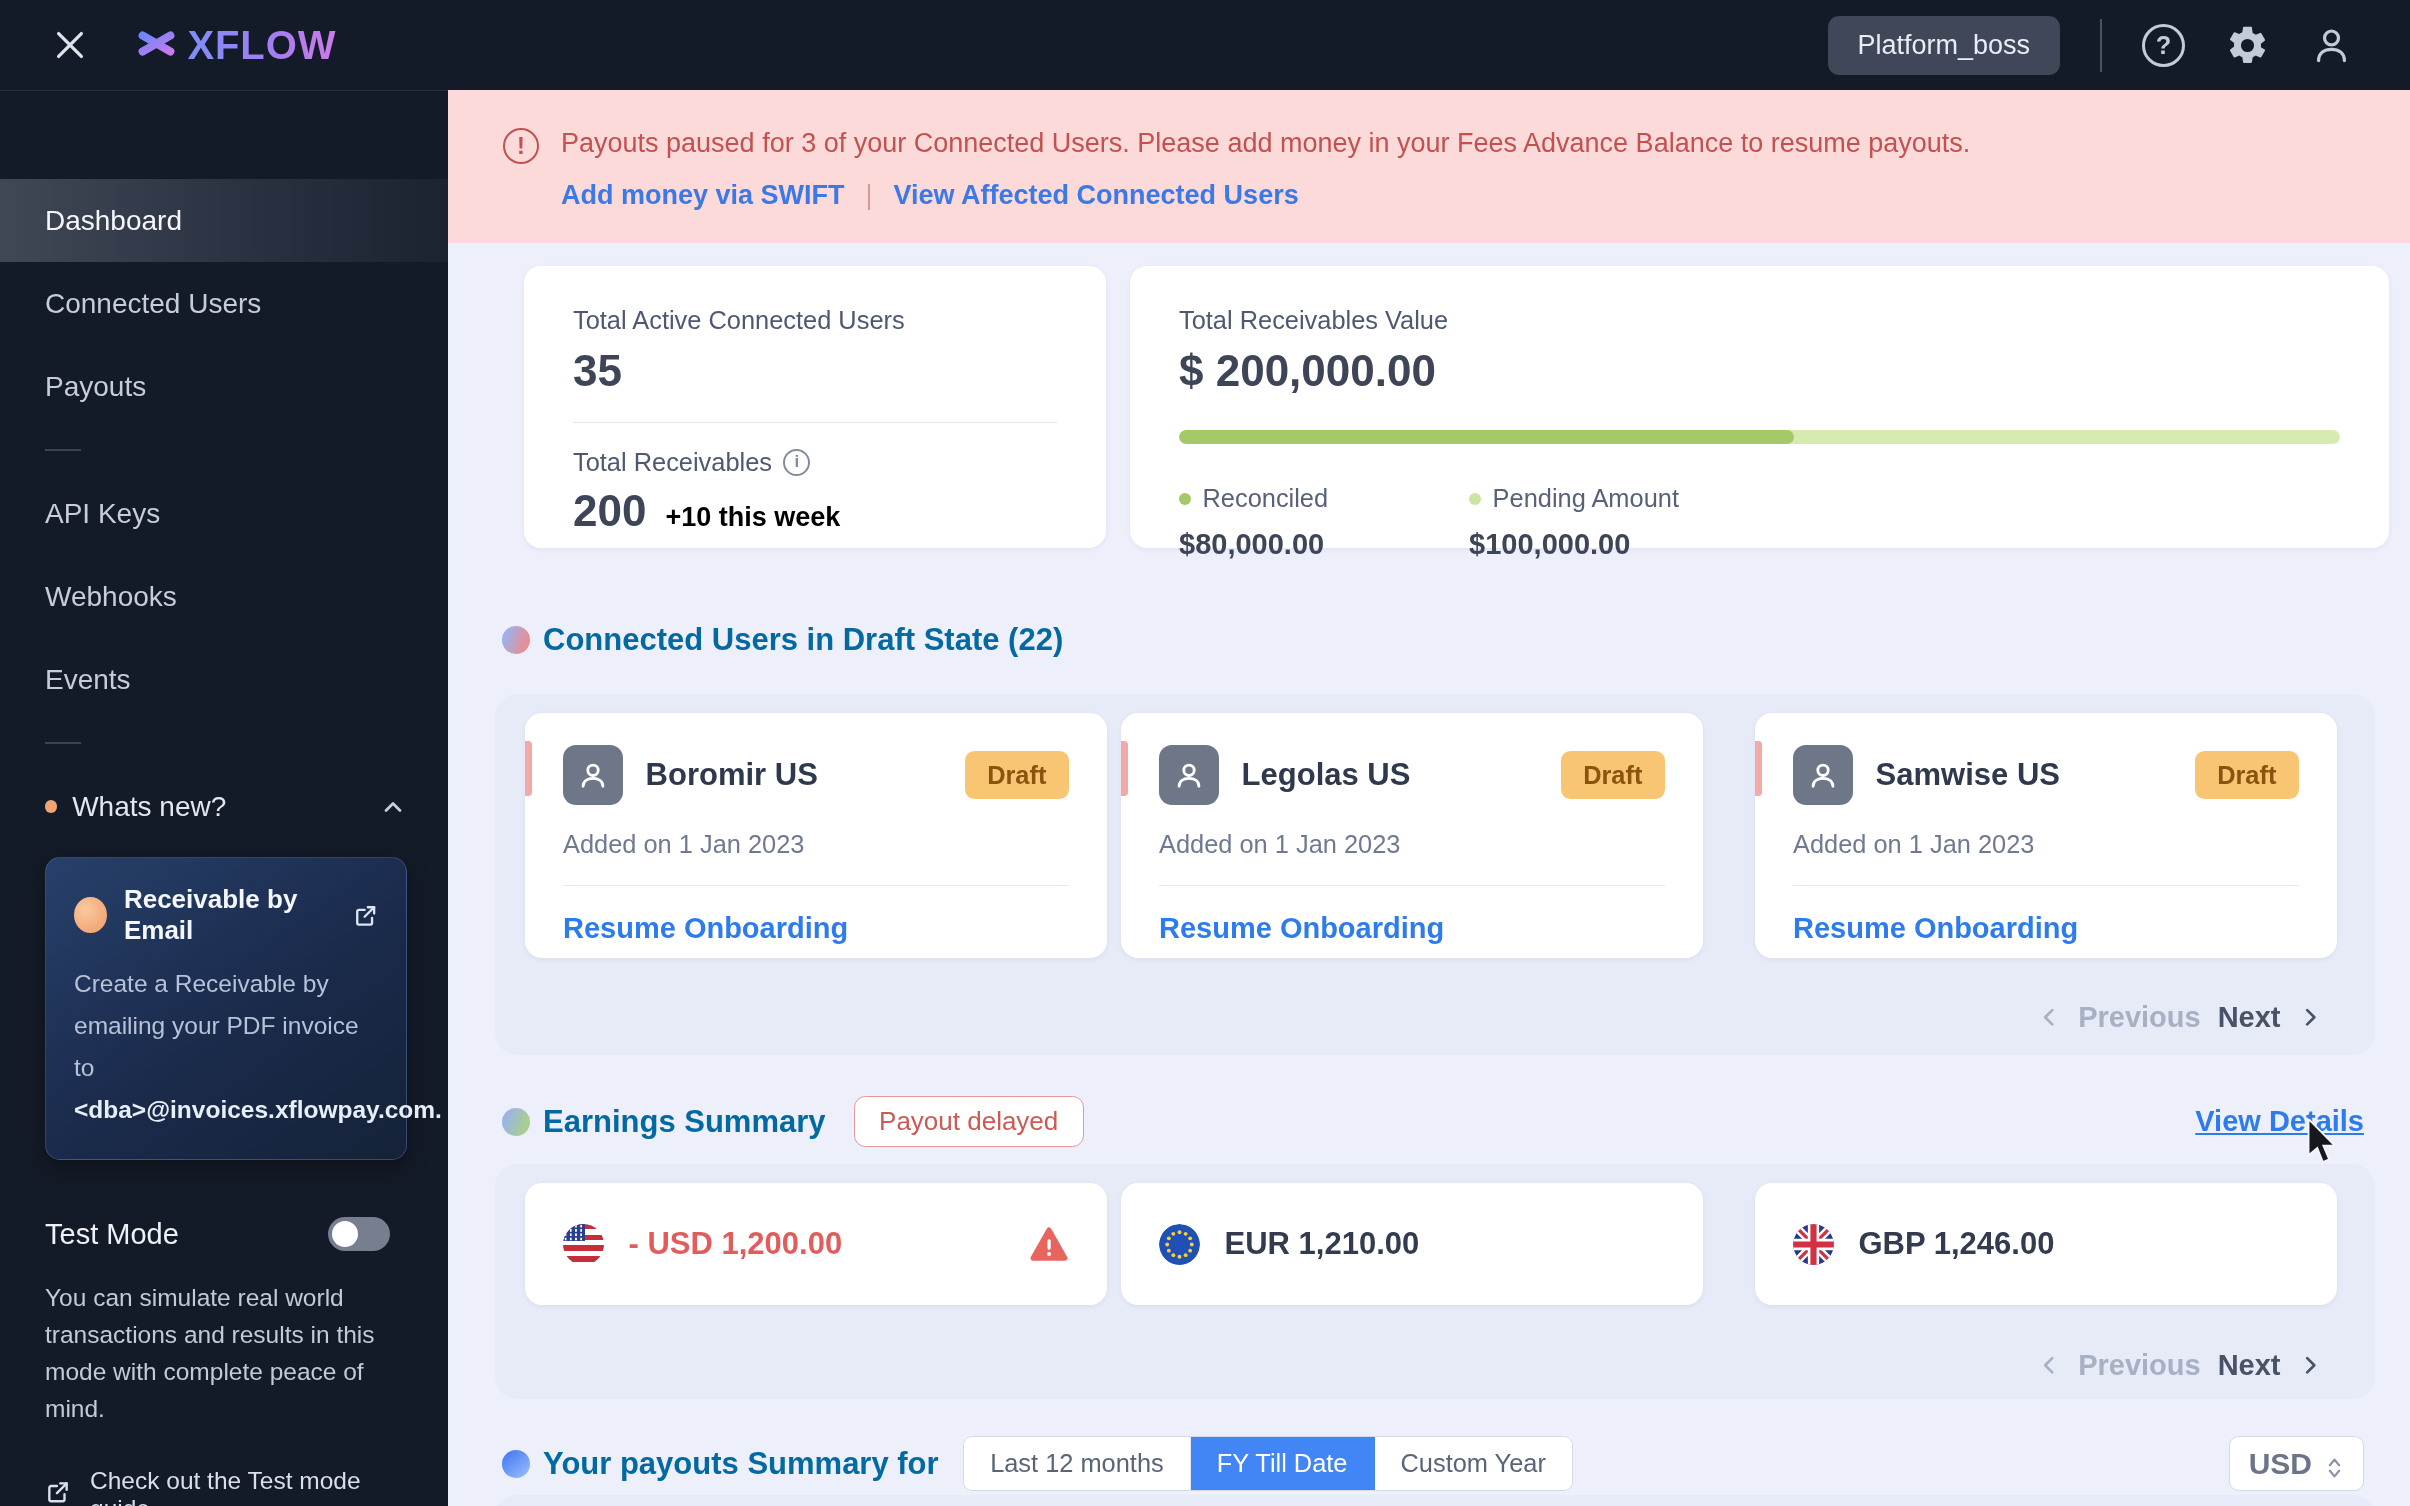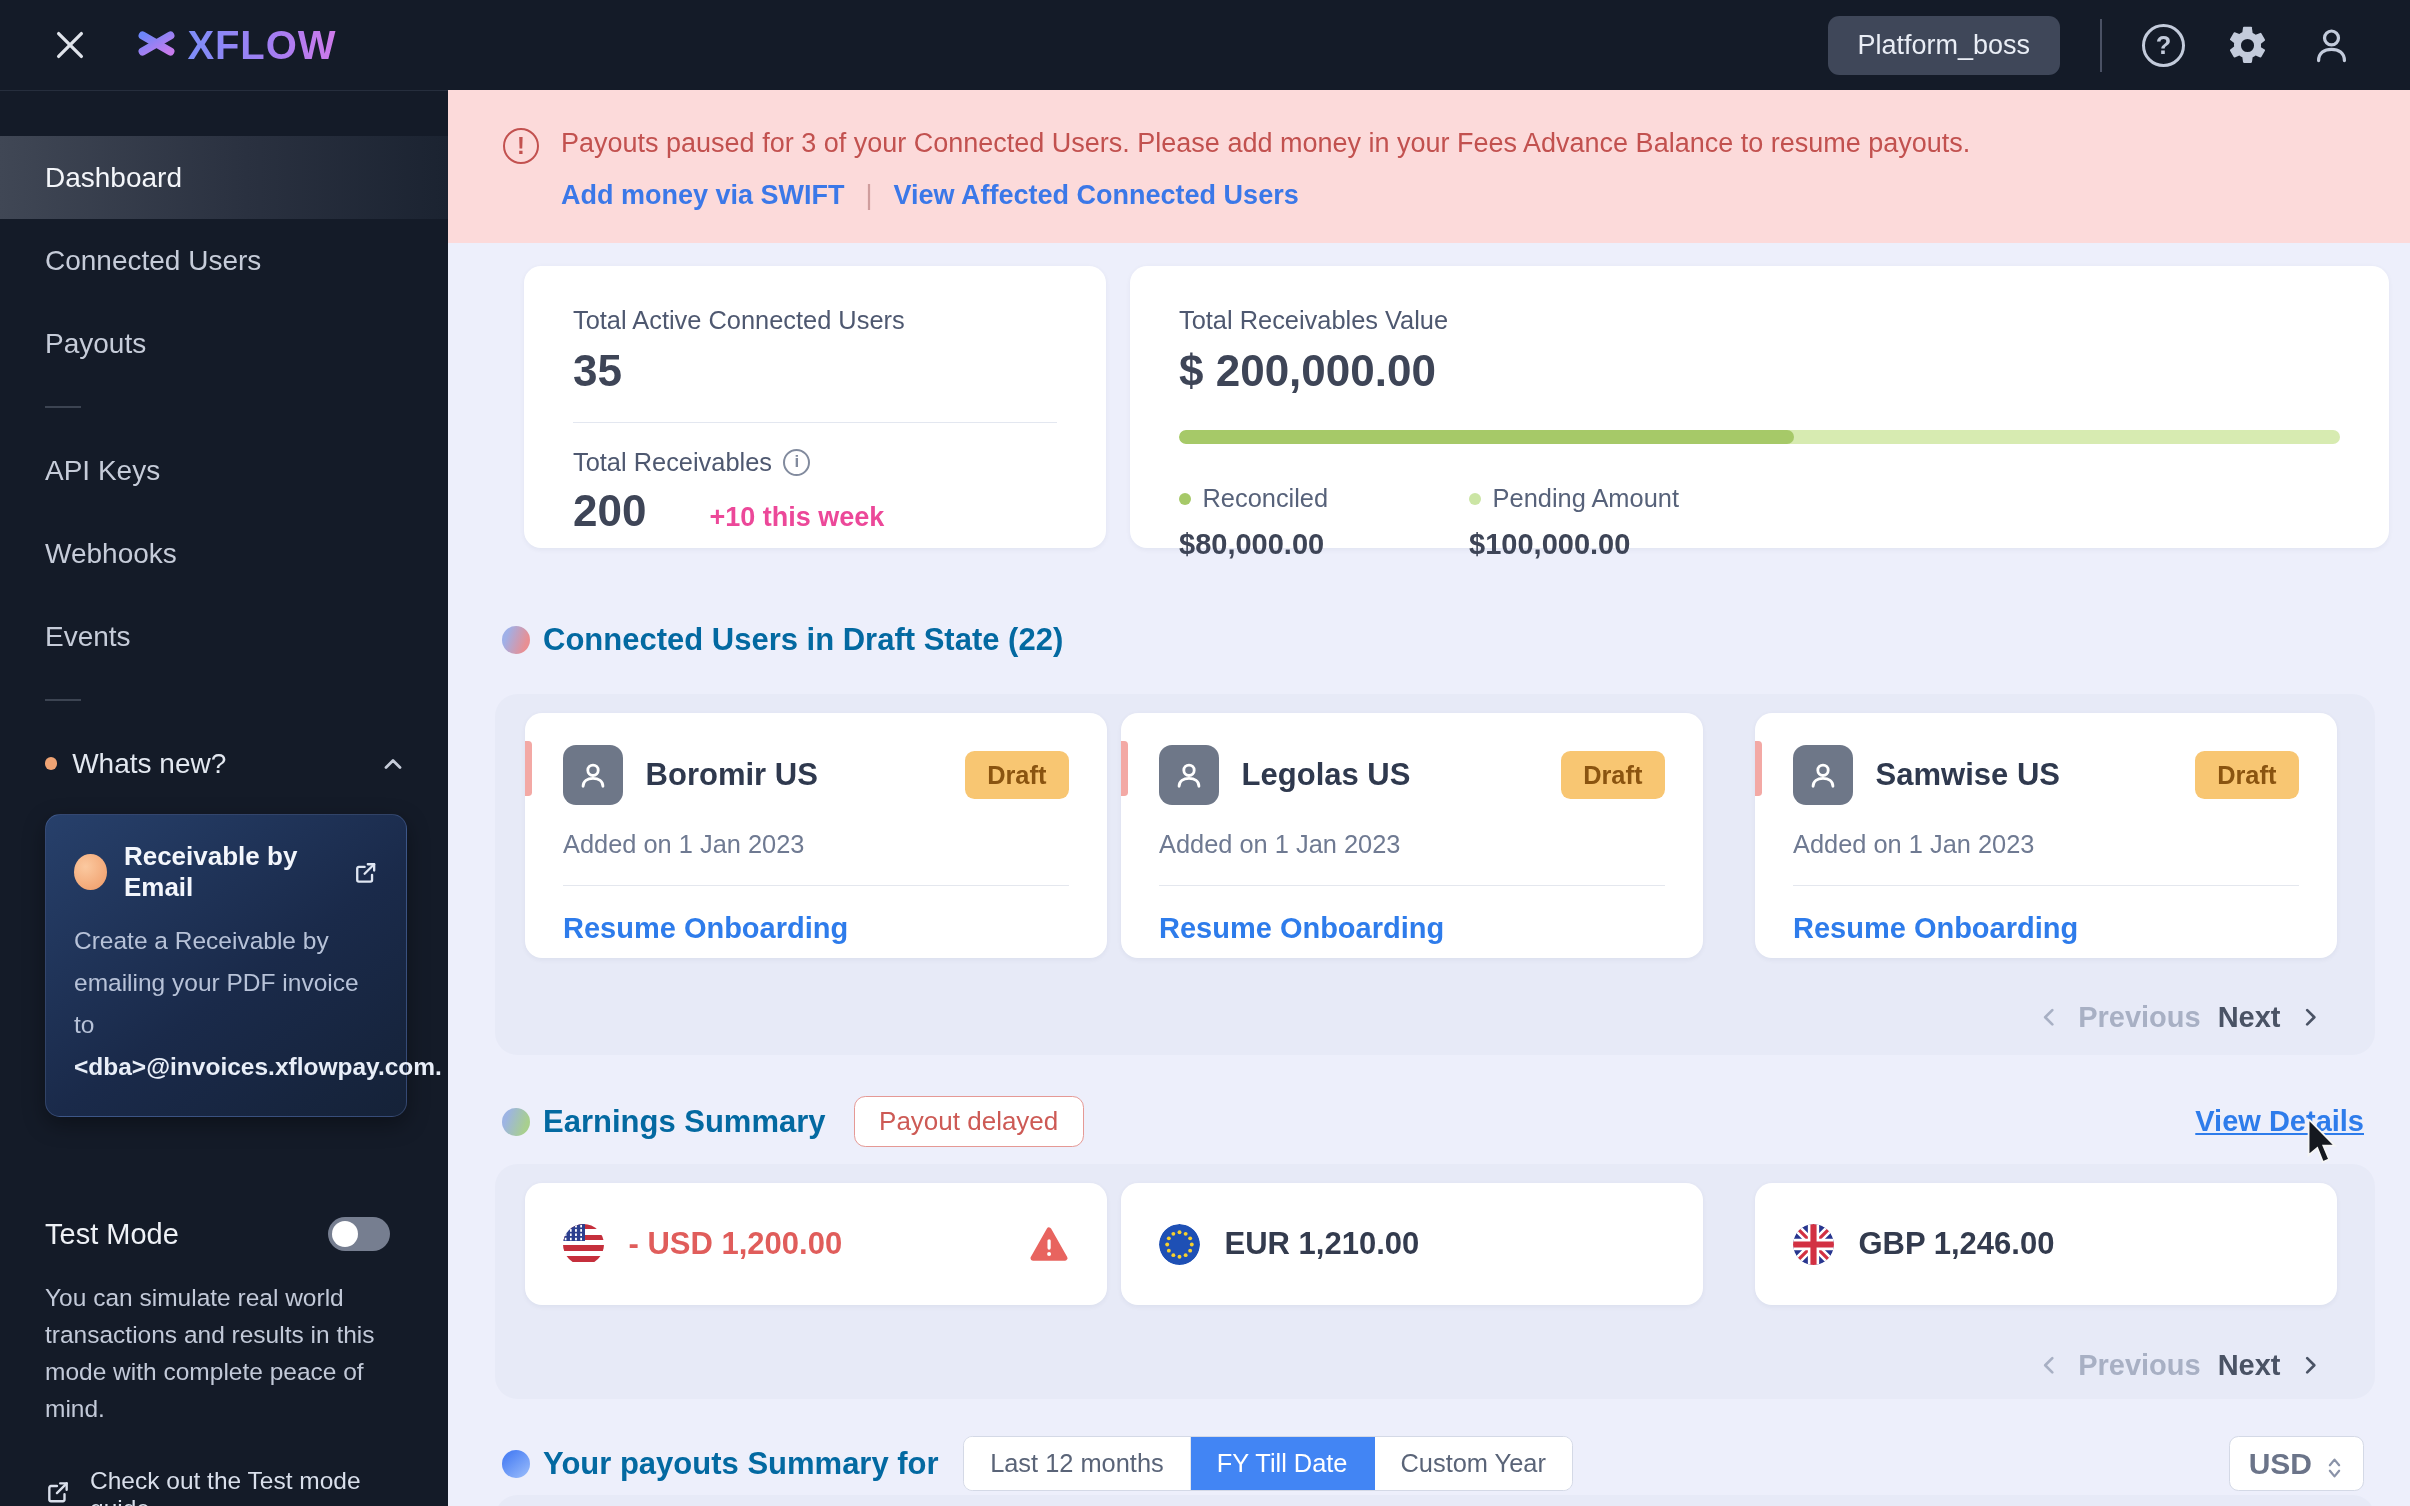--- a/index.html
+++ b/index.html
@@ -16,21 +16,21 @@
   .topbar-right { margin-left:auto; display:flex; align-items:center; gap:40px; padding-right:58px; }
   .org-pill { background:#3f4759; color:#e9edf5; font-size:27px; padding:14px 30px; border-radius:11.3px; cursor:pointer; }
   .tb-divider { width:1.9px; height:53px; background:#4a5164; }
   .help-icon { width:43px; height:43px; border-radius:50%; border:3.3px solid #c3cbdb; color:#c3cbdb; display:flex; align-items:center; justify-content:center; font-size:25.4px; font-weight:700; cursor:pointer; }
   .tb-icon { cursor:pointer; display:flex; }
 
   
   .sidebar { position:absolute; left:0; top:90px; width:448px; bottom:0; background:#141b28; border-top:1.9px solid #262e3d; }
   .nav { padding-top:45px; }
   .nav-item { height:83px; display:flex; align-items:center; padding-left:45px; font-size:28px; color:#c6ccd9; cursor:pointer; }
-  .nav-item.active { background:linear-gradient(90deg,#404755 0%,#2a3140 55%,#1b2331 100%); color:#f4f6fa; }
+  .nav-item.active { background:linear-gradient(90deg,#404755 0%,#2a3140 55%,#1b2331 100%); color:#f4f6fa;margin-top:43px; }
   .nav-divider { width:36px; border-top:2.8px solid #3c4452; margin:21px 0 21px 45px; }
   .whatsnew { height:83px; display:flex; align-items:center; padding:0 41px 0 45px; cursor:pointer; }
   .wn-dot { width:12.2px; height:12.2px; border-radius:50%; background:#f0a474; margin-right:15px; }
   .wn-label { font-size:28px; color:#e3e8f0; }
   .wn-chevron { margin-left:auto; display:flex; }
   .promo { margin:9.4px 41px 0 45px; border-radius:15px; padding:26px 28px 28px;
     background:linear-gradient(145deg,#27406b 0%,#1a2a4a 55%,#152238 100%);
     border:0.9px solid rgba(122,152,220,.28); box-shadow:0 7.5px 21px rgba(0,0,0,.35); cursor:pointer; }
   .promo-head { display:flex; align-items:center; }
   .promo-circle { width:36px; height:36px; border-radius:50%; background:radial-gradient(circle at 35% 35%,#fbc9a0,#ef9a66); margin-right:17px; }
@@ -58,21 +58,21 @@
 
   .card { background:#fff; border-radius:17px; box-shadow:0 1.9px 5.6px rgba(25,35,80,.05); }
 
   .stat-card1 { position:absolute; left:76px; top:176px; width:582px; height:282px; padding:40px 49px; }
   .stat-card2 { position:absolute; left:682px; top:176px; width:1259px; height:282px; padding:40px 49px; }
   .stat-label { font-size:25.4px; color:#4e5870; display:flex; align-items:center; gap:11.3px; }
   .stat-value { font-size:44px; font-weight:700; color:#3e4557; margin-top:11.3px; }
   .stat-div { border-top:1.9px solid #e3e7f0; margin:26px 0 24.5px; }
   .info-icon { width:27px; height:27px; border-radius:50%; border:2.4px solid #828b9e; color:#828b9e; display:inline-flex; align-items:center; justify-content:center; font-size:17px; font-weight:700; cursor:pointer; }
   .stat-value-row { display:flex; align-items:baseline; gap:19px; margin-top:9.4px; }
-  .stat-delta { font-size:27px; font-weight:600; color:#ec4899;margin-left:44px; }
+  .stat-delta { font-size:27px; font-weight:600; color:#000000; }
   .progress { margin-top:34px; height:14px; border-radius:7.5px; background:#d7ebb1; overflow:hidden; }
   .progress-fill { height:100%; border-radius:7.5px; background:#a6c968; }
   .legend { display:flex; gap:141px; margin-top:40px; }
   .legend-head { display:flex; align-items:center; gap:11.3px; font-size:25.4px; color:#57627a; }
   .dot { width:12.2px; height:12.2px; border-radius:50%; }
   .dot-green { background:#a6c968; }
   .dot-lgreen { background:#cbe5a4; }
   .legend-val { font-size:29px; font-weight:700; color:#3e4557; margin-top:15px; }
 
   .sec-head { position:absolute; left:54px; right:47px; display:flex; align-items:center; }

